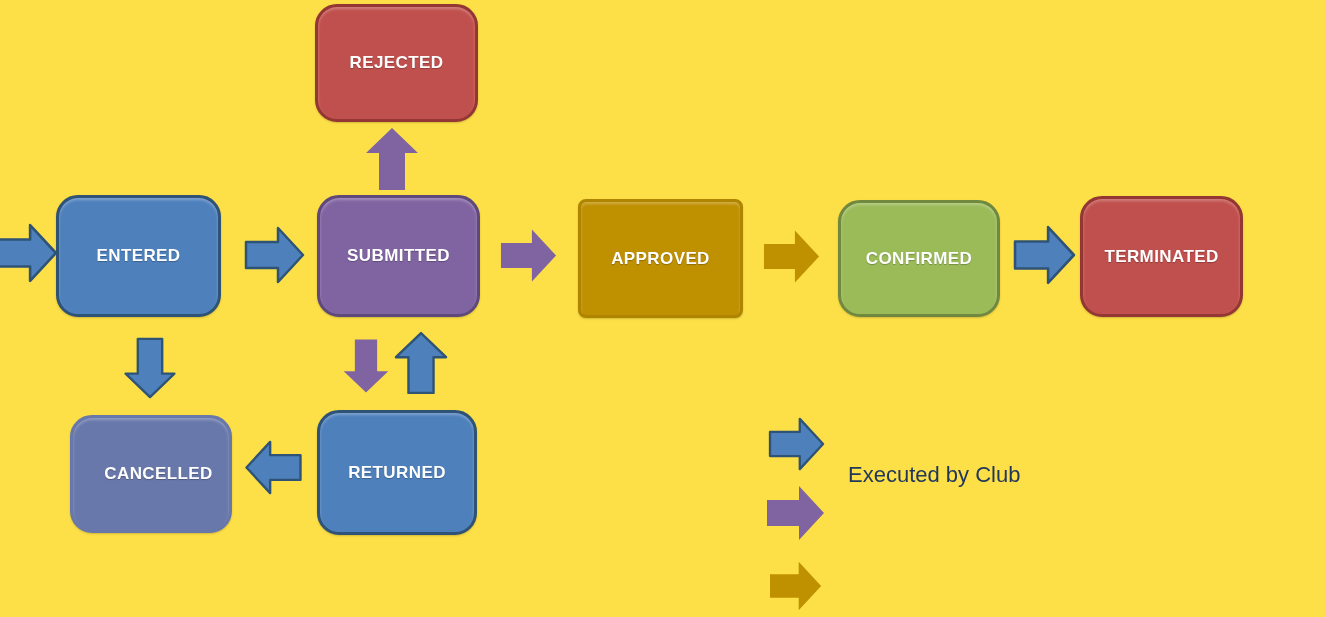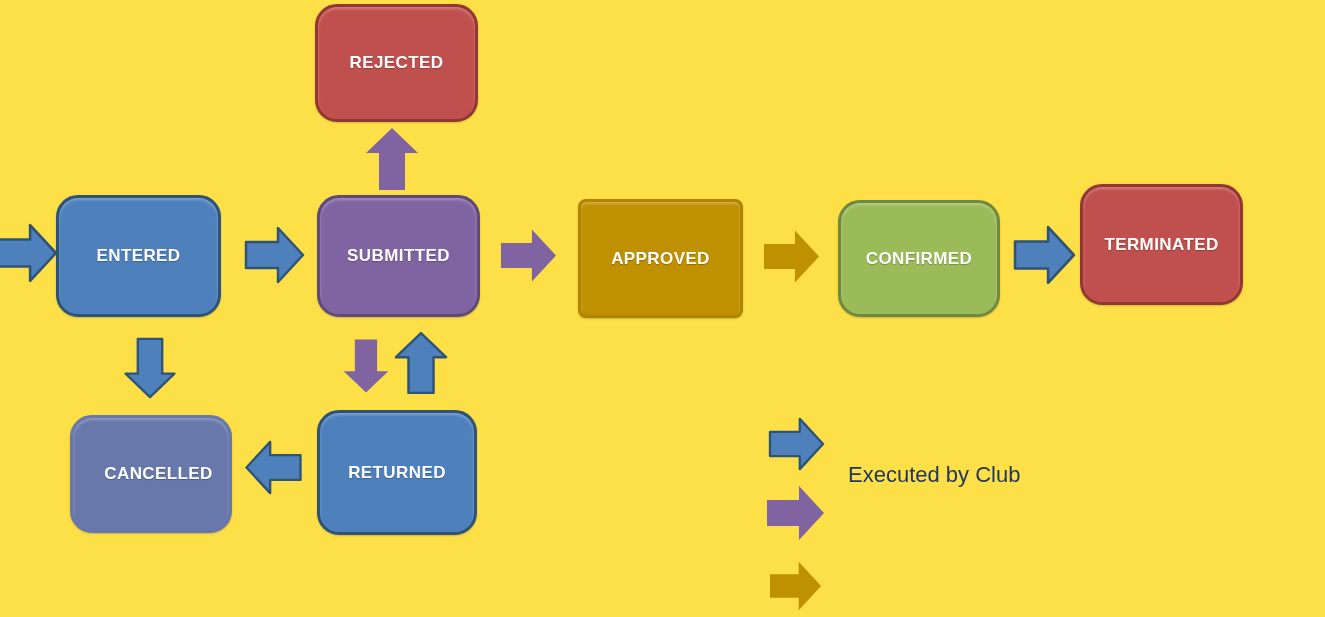--- a/index.html
+++ b/index.html
@@ -63,21 +63,21 @@
   </div>
 
   <div class="node gold" style="left:578px; top:199px; width:165px; height:119px;">
     <span>APPROVED</span>
   </div>
 
   <div class="node green" style="left:838px; top:200px; width:162px; height:117px;">
     <span>CONFIRMED</span>
   </div>
 
-  <div class="node red" style="left:1080px; top:184px; width:163px; height:121px;">
+  <div class="node red" style="left:1080px; top:196px; width:163px; height:121px;">
     <span>TERMINATED</span>
   </div>
 
   <div class="node slate" style="left:70px; top:415px; width:162px; height:118px;">
     <span>CANCELLED</span>
   </div>
 
   <div class="node blue" style="left:317px; top:410px; width:160px; height:125px;justify-content:center;">
     <span>RETURNED</span>
   </div>

